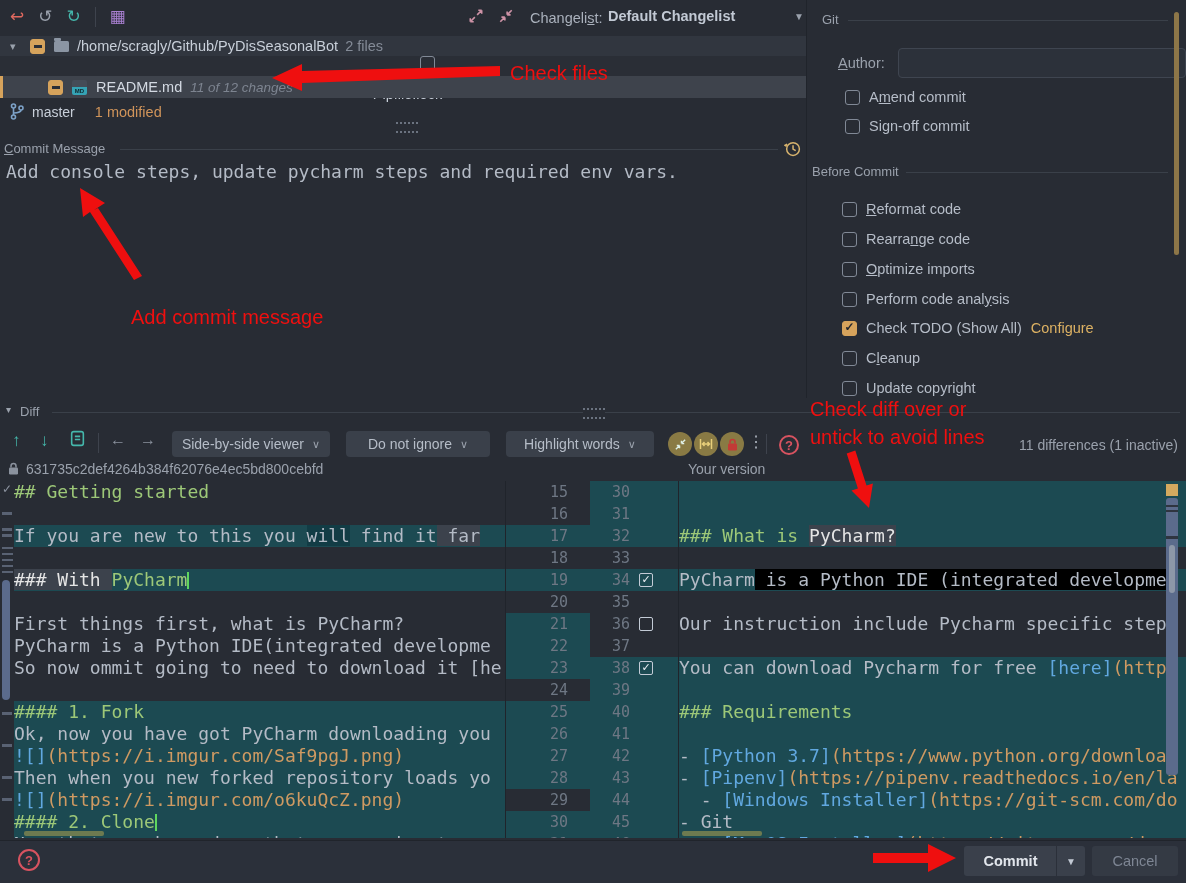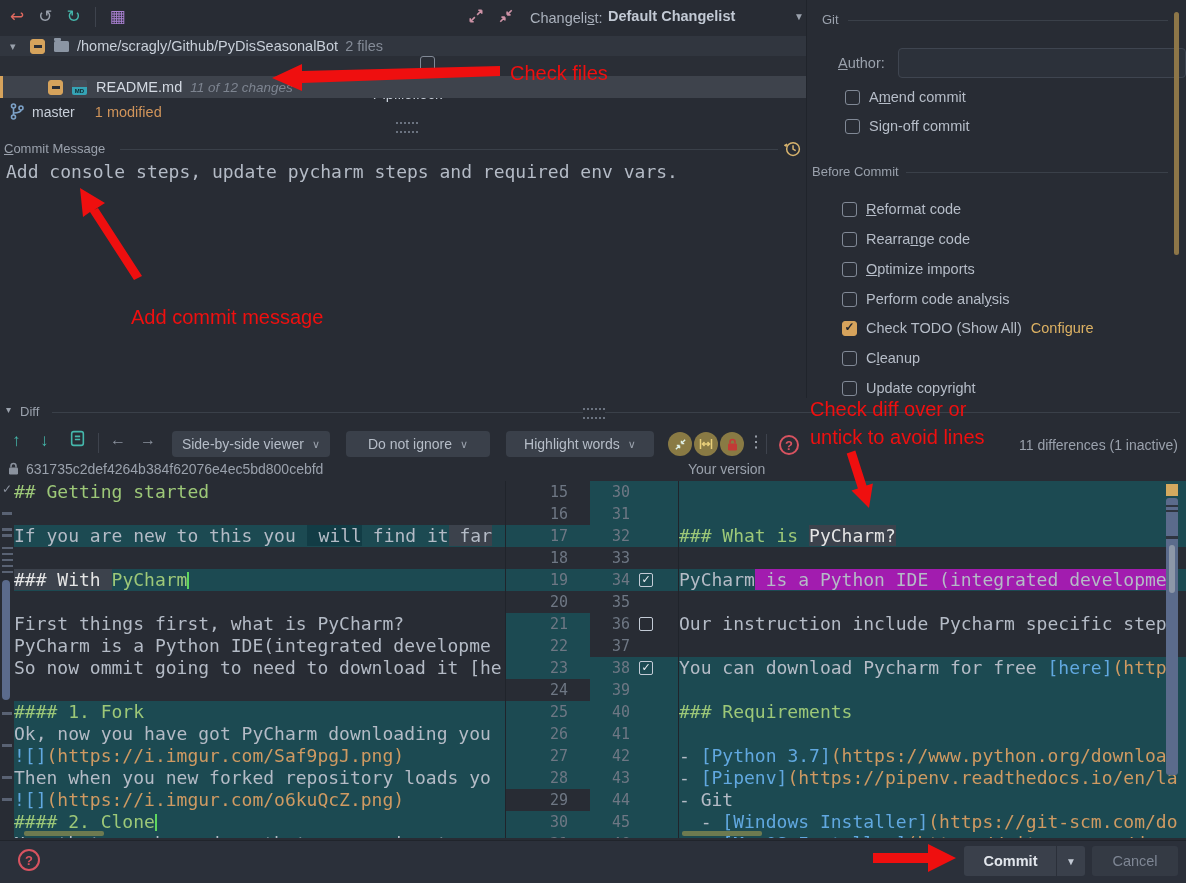--- a/index.html
+++ b/index.html
@@ -51,21 +51,21 @@
   .circle-btn{position:absolute;width:24px;height:24px;border-radius:50%;background:#897a44;
     display:flex;align-items:center;justify-content:center;}
   .help-circle{width:20px;height:20px;border:2px solid #d85360;border-radius:50%;color:#d85360;
     font-size:13px;font-weight:bold;display:flex;align-items:center;justify-content:center;box-sizing:border-box;}
 
   
   .dl{height:22px;line-height:22px;font-family:"DejaVu Sans Mono",monospace;font-size:18px;
     white-space:pre;color:#b4bbc6;overflow:hidden;}
   .bgt{background:#1c4a52;}
   .sg-g{color:#9dc878;} .sg-b{color:#61a8e0;} .sg-o{color:#cf9a62;}
-  .sg-wt{background:#123c45;padding-left:12px;} .sg-wg{background:#3c424c;} .sg-wn{background:#a21caf;}
+  .sg-wt{background:#123c45;} .sg-wg{background:#3c424c;} .sg-wn{background:#000000;}
   .sg-gw{color:#e5e5e5;background:#3c424c;}
   .sg-cr{display:inline-block;width:2px;height:17px;background:#5fd75f;vertical-align:-3px;}
   .gr{display:flex;height:22px;}
   .ghalf{height:22px;box-sizing:border-box;}
   .ghl{width:84px;text-align:right;padding-right:22px;}
   .ghr{width:89px;display:flex;align-items:center;}
   .num{font-family:"DejaVu Sans Mono",monospace;font-size:15px;color:#6e7784;line-height:22px;}
   .num2{width:40px;text-align:right;display:inline-block;}
   .cbs{width:32px;display:inline-flex;justify-content:center;align-items:center;}
   .gcb{width:14px;height:14px;border:1.5px solid #c3cbd6;border-radius:2px;box-sizing:border-box;
@@ -408,22 +408,22 @@
         <div class="dl bgt"><span>PyCharm</span><span class="sg-wn"> is a Python IDE (integrated developme</span></div>
         <div class="dl"></div>
         <div class="dl"><span>Our instruction include Pycharm specific step</span></div>
         <div class="dl"></div>
         <div class="dl bgt"><span>You can download Pycharm for free </span><span class="sg-b">[here]</span><span class="sg-o">(http</span></div>
         <div class="dl bgt"></div>
         <div class="dl bgt"><span class="sg-g">### Requirements</span></div>
         <div class="dl bgt"></div>
         <div class="dl bgt"><span>- </span><span class="sg-b">[Python 3.7]</span><span class="sg-o">(https://www.python.org/downloa</span></div>
         <div class="dl bgt"><span>- </span><span class="sg-b">[Pipenv]</span><span class="sg-o">(https://pipenv.readthedocs.io/en/la</span></div>
+        <div class="dl bgt"><span>  - </span><span class="sg-b">[Windows Installer]</span><span class="sg-o">(https://git-scm.com/do</span></div>
         <div class="dl bgt"><span>- Git</span></div>
-        <div class="dl bgt"><span>  - </span><span class="sg-b">[Windows Installer]</span><span class="sg-o">(https://git-scm.com/do</span></div>
         <div class="dl bgt"><span>  - </span><span class="sg-b">[MacOS Installer]</span><span class="sg-o">(https://git-scm.com/dow</span></div>
       </div>
     <div class="abs vline" style="left:505px;top:0;height:357px;"></div>
     <div class="abs vline" style="left:678px;top:0;height:357px;"></div>
 
     <span class="abs" style="left:2px;top:1px;font-size:12px;color:#8b929e;">✓</span>
     <div class="rail-mark" style="left:2px;top:31px;width:10px;height:3px;"></div>
     <div class="rail-mark" style="left:2px;top:47px;width:10px;height:3px;"></div>
     <div class="rail-mark" style="left:2px;top:53px;width:10px;height:3px;"></div>
     <div class="rail-mark" style="left:2px;top:66px;width:11px;height:2px;"></div>

